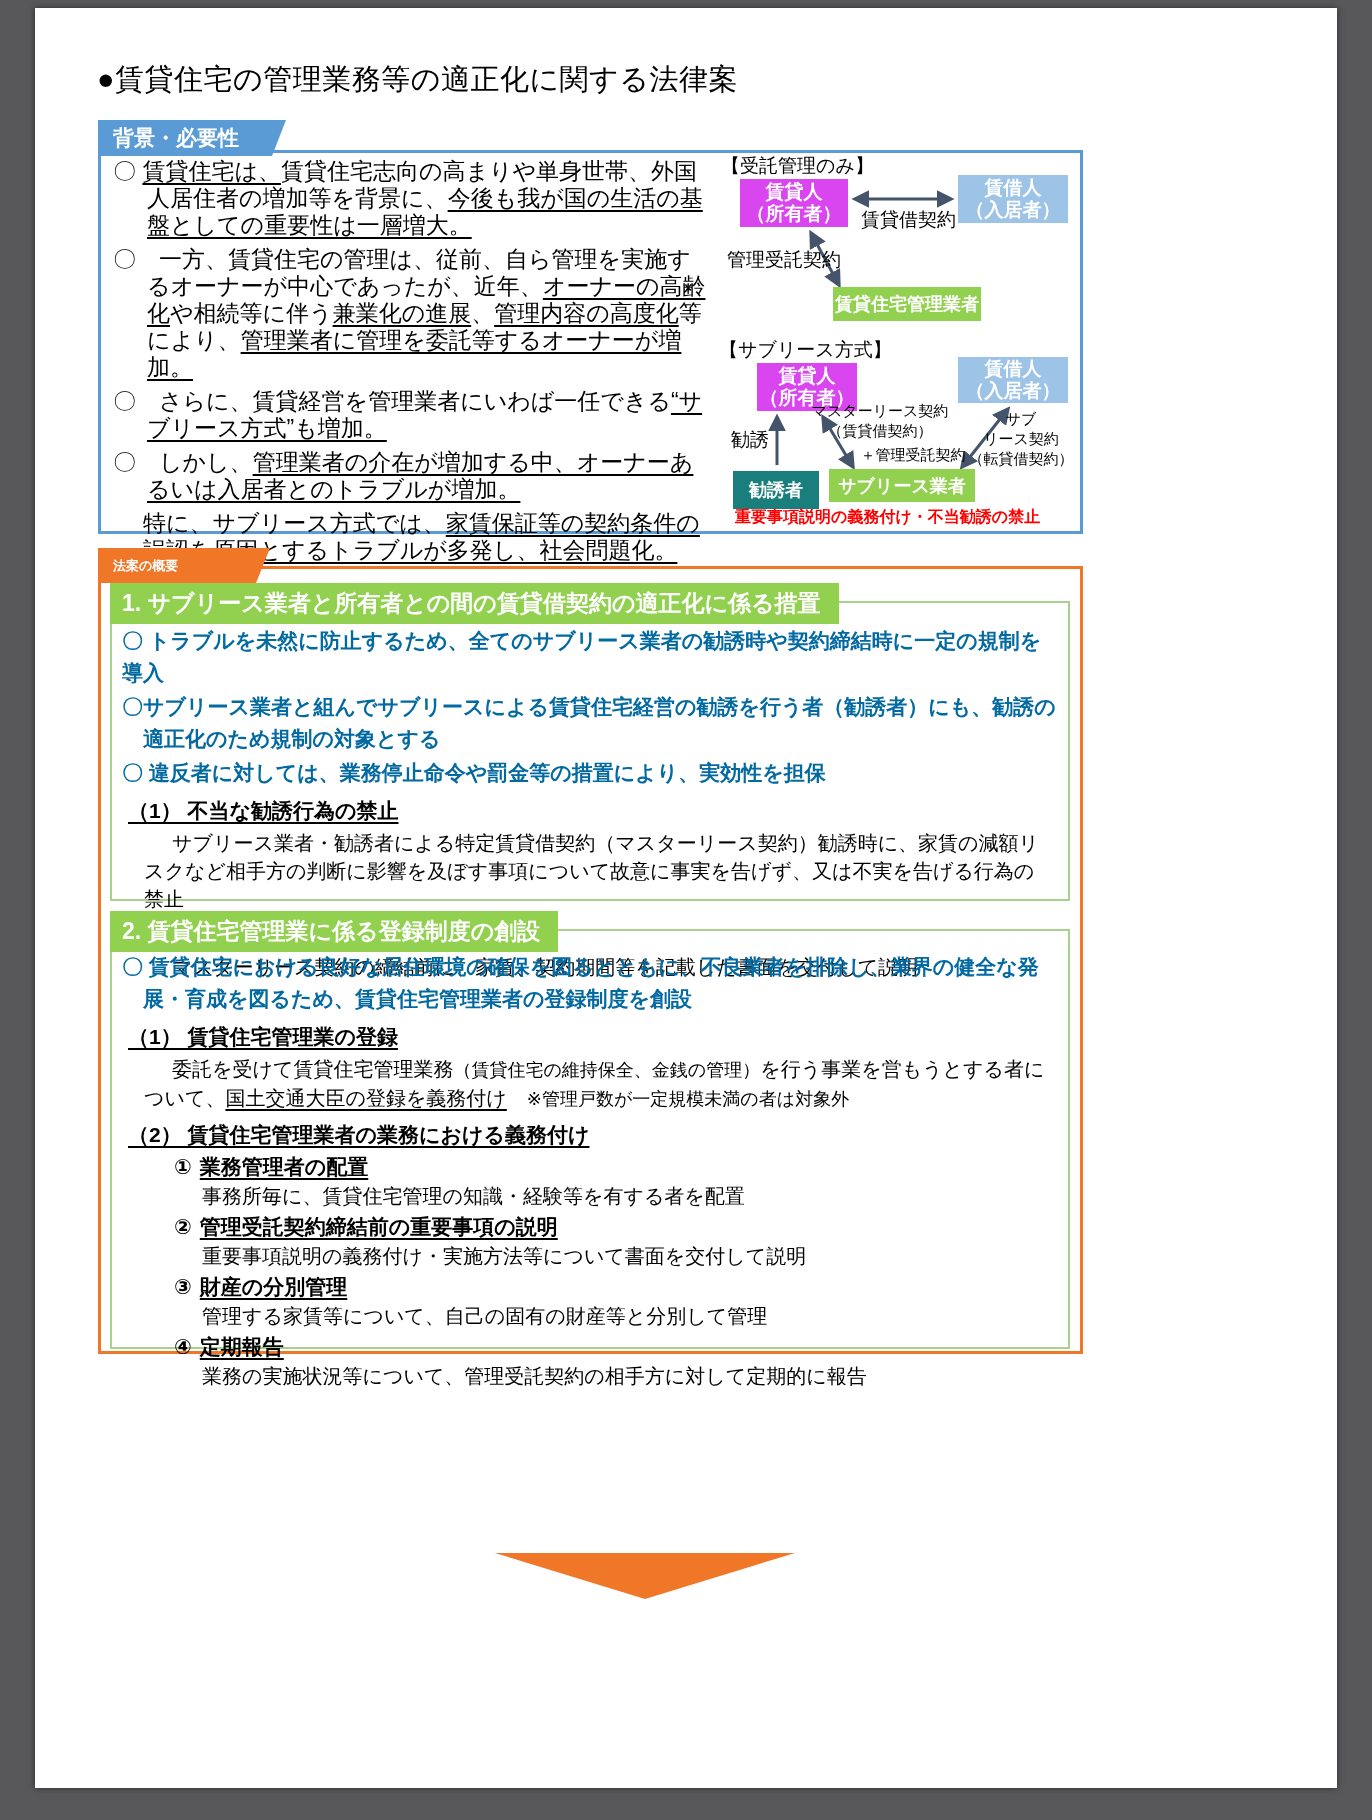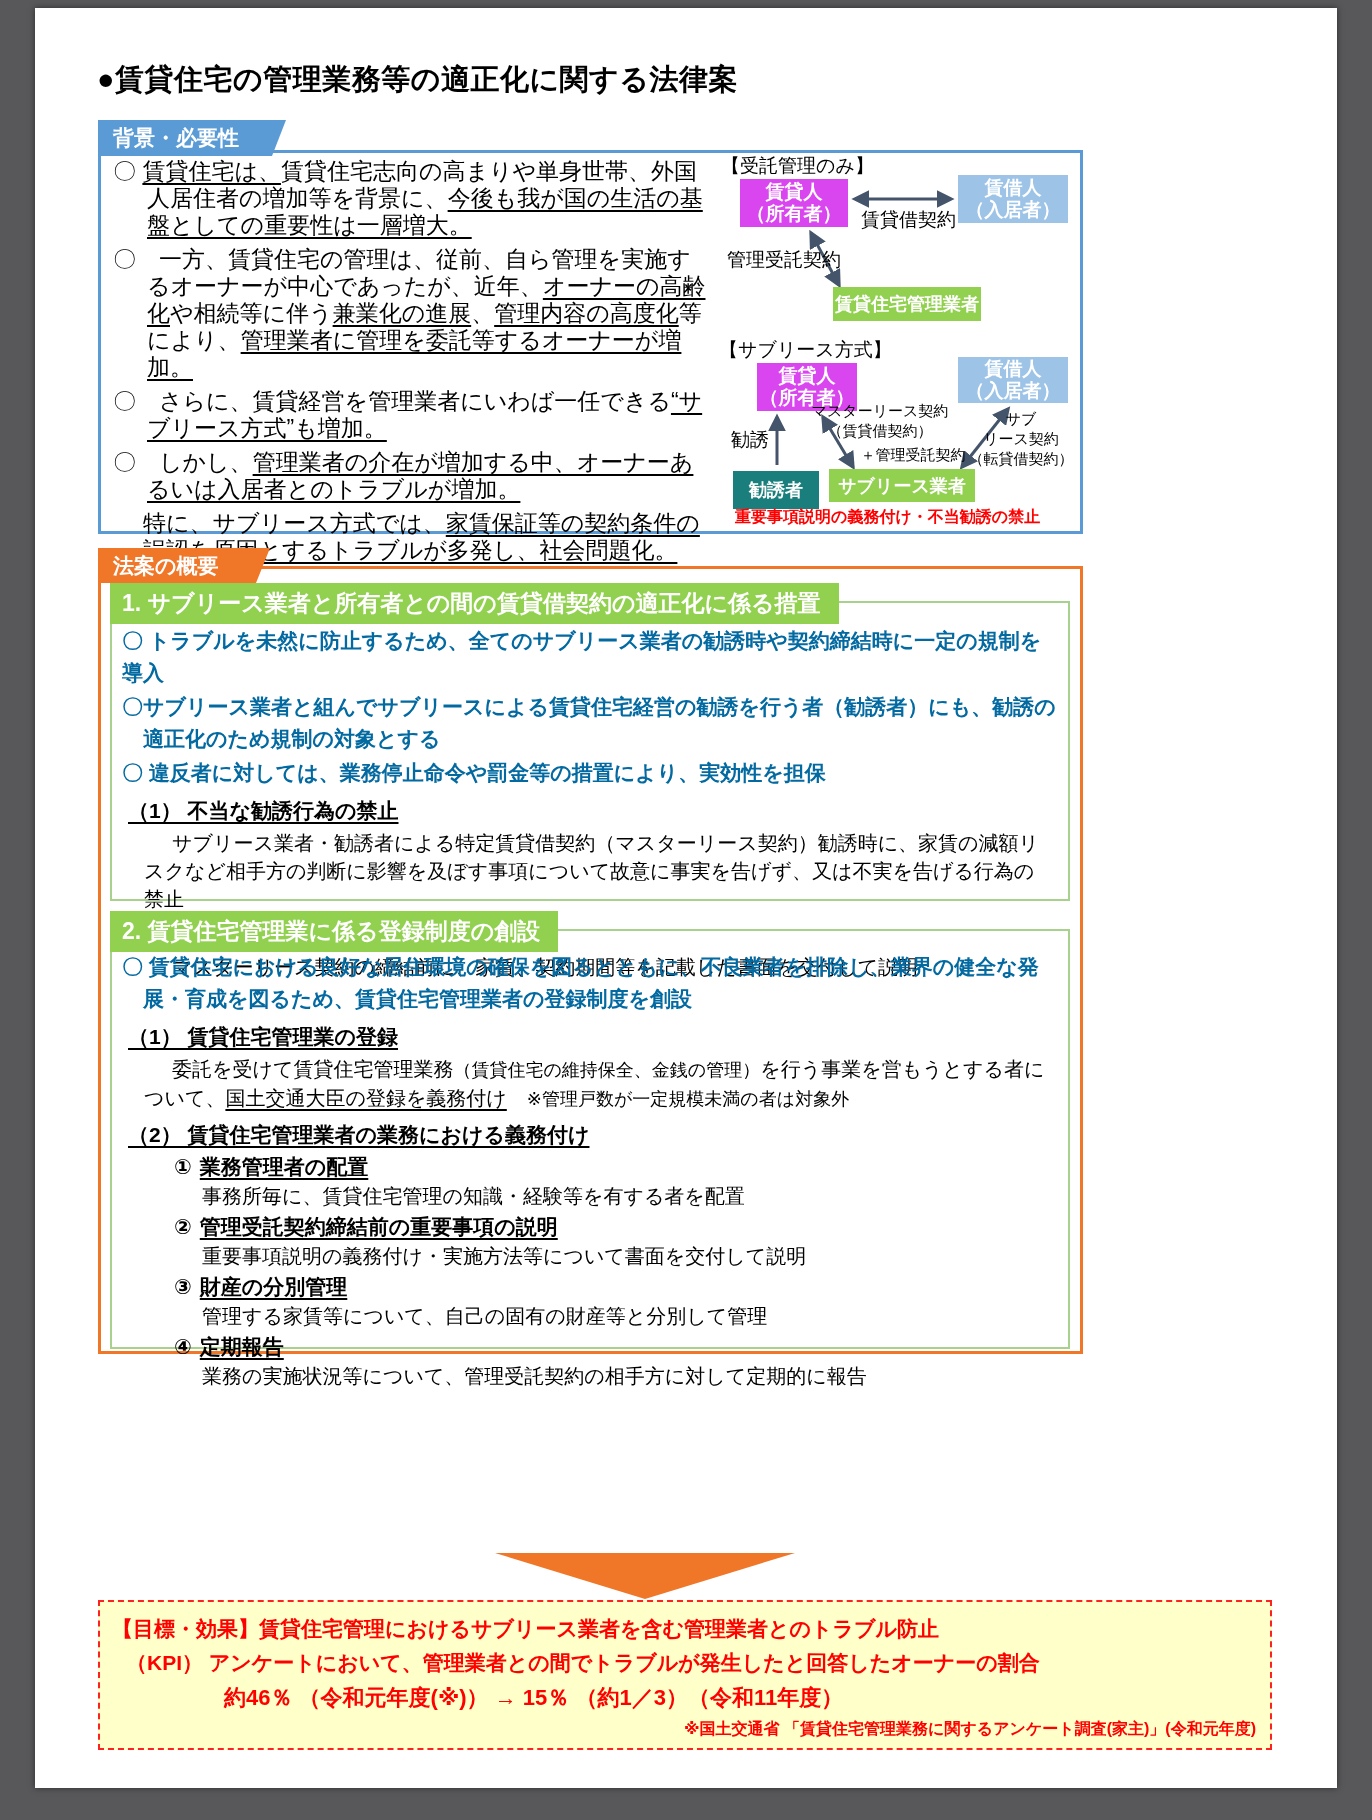--- a/index.html
+++ b/index.html
@@ -1,24 +1,24 @@
 <!DOCTYPE html>
 <html><head>
 <meta charset="utf-8">
 <style>
   html,body{margin:0;padding:0;background:#58585a;}
   body{width:1372px;height:1820px;position:relative;font-family:"Liberation Sans","DejaVu Sans",sans-serif;color:#000;}
   .page{position:absolute;left:35px;top:8px;width:1302px;height:1780px;background:#ffffff;box-shadow:0 0 6px rgba(0,0,0,.5);}
-  .title{position:absolute;left:62px;top:52px;font-size:29px;font-weight:bold;margin:0;letter-spacing:.5px;}
+  .title{position:absolute;left:62px;top:52px;font-size:29px;font-weight:normal;margin:0;letter-spacing:.5px;}
 
   
   .tab{position:absolute;color:#fff;font-weight:bold;z-index:3;box-sizing:border-box;
        clip-path:polygon(0 0,100% 0,calc(100% - 14px) 100%,0 100%);}
   .tab-blue{left:63px;top:112px;width:188px;height:36px;background:#5b9bd5;font-size:21px;line-height:36px;padding-left:15px;}
-  .tab-orange{left:63px;top:540px;width:172px;height:35px;background:#f07628;font-size:21px;line-height:35px;padding-left:15px;}
+  .tab-orange{left:63px;top:540px;width:172px;height:35px;background:#f07628;font-size:13px;line-height:35px;padding-left:15px;}
 
   
   .bg-box{position:absolute;left:63px;top:142px;width:985px;height:384px;border:3px solid #5b9bd5;box-sizing:border-box;background:#fff;}
   .bg-left{position:absolute;left:12px;top:5px;width:600px;font-size:23px;line-height:27px;}
   .bg-left p{margin:0 0 7px 0;}
   .bbul{padding-left:34px;text-indent:-34px;}
   .bnote{padding-left:30px;}
   .u{text-decoration:underline;text-underline-offset:4px;text-decoration-thickness:2px;}
   .sm{font-size:18px;}
 
@@ -149,20 +149,14 @@
       <p class="duty-d">重要事項説明の義務付け・実施方法等について書面を交付して説明</p>
       <p class="duty-t"><span>③</span><span class="dt">財産の分別管理</span></p>
       <p class="duty-d">管理する家賃等について、自己の固有の財産等と分別して管理</p>
       <p class="duty-t"><span>④</span><span class="dt">定期報告</span></p>
       <p class="duty-d">業務の実施状況等について、管理受託契約の相手方に対して定期的に報告</p>
     </div>
   </div>
 
   <div class="chev"></div>
 
-  <div class="goal">
-    <p class="g1">【目標・効果】賃貸住宅管理におけるサブリース業者を含む管理業者とのトラブル防止</p>
-    <p class="g2">（KPI） アンケートにおいて、管理業者との間でトラブルが発生したと回答したオーナーの割合</p>
-    <p class="g3">約46％ （令和元年度(※)） → 15％ （約1／3）（令和11年度）</p>
-    <p class="gsrc">※国土交通省 「賃貸住宅管理業務に関するアンケート調査(家主)」(令和元年度)</p>
-  </div>
 
 </div>
 
 </body></html>

